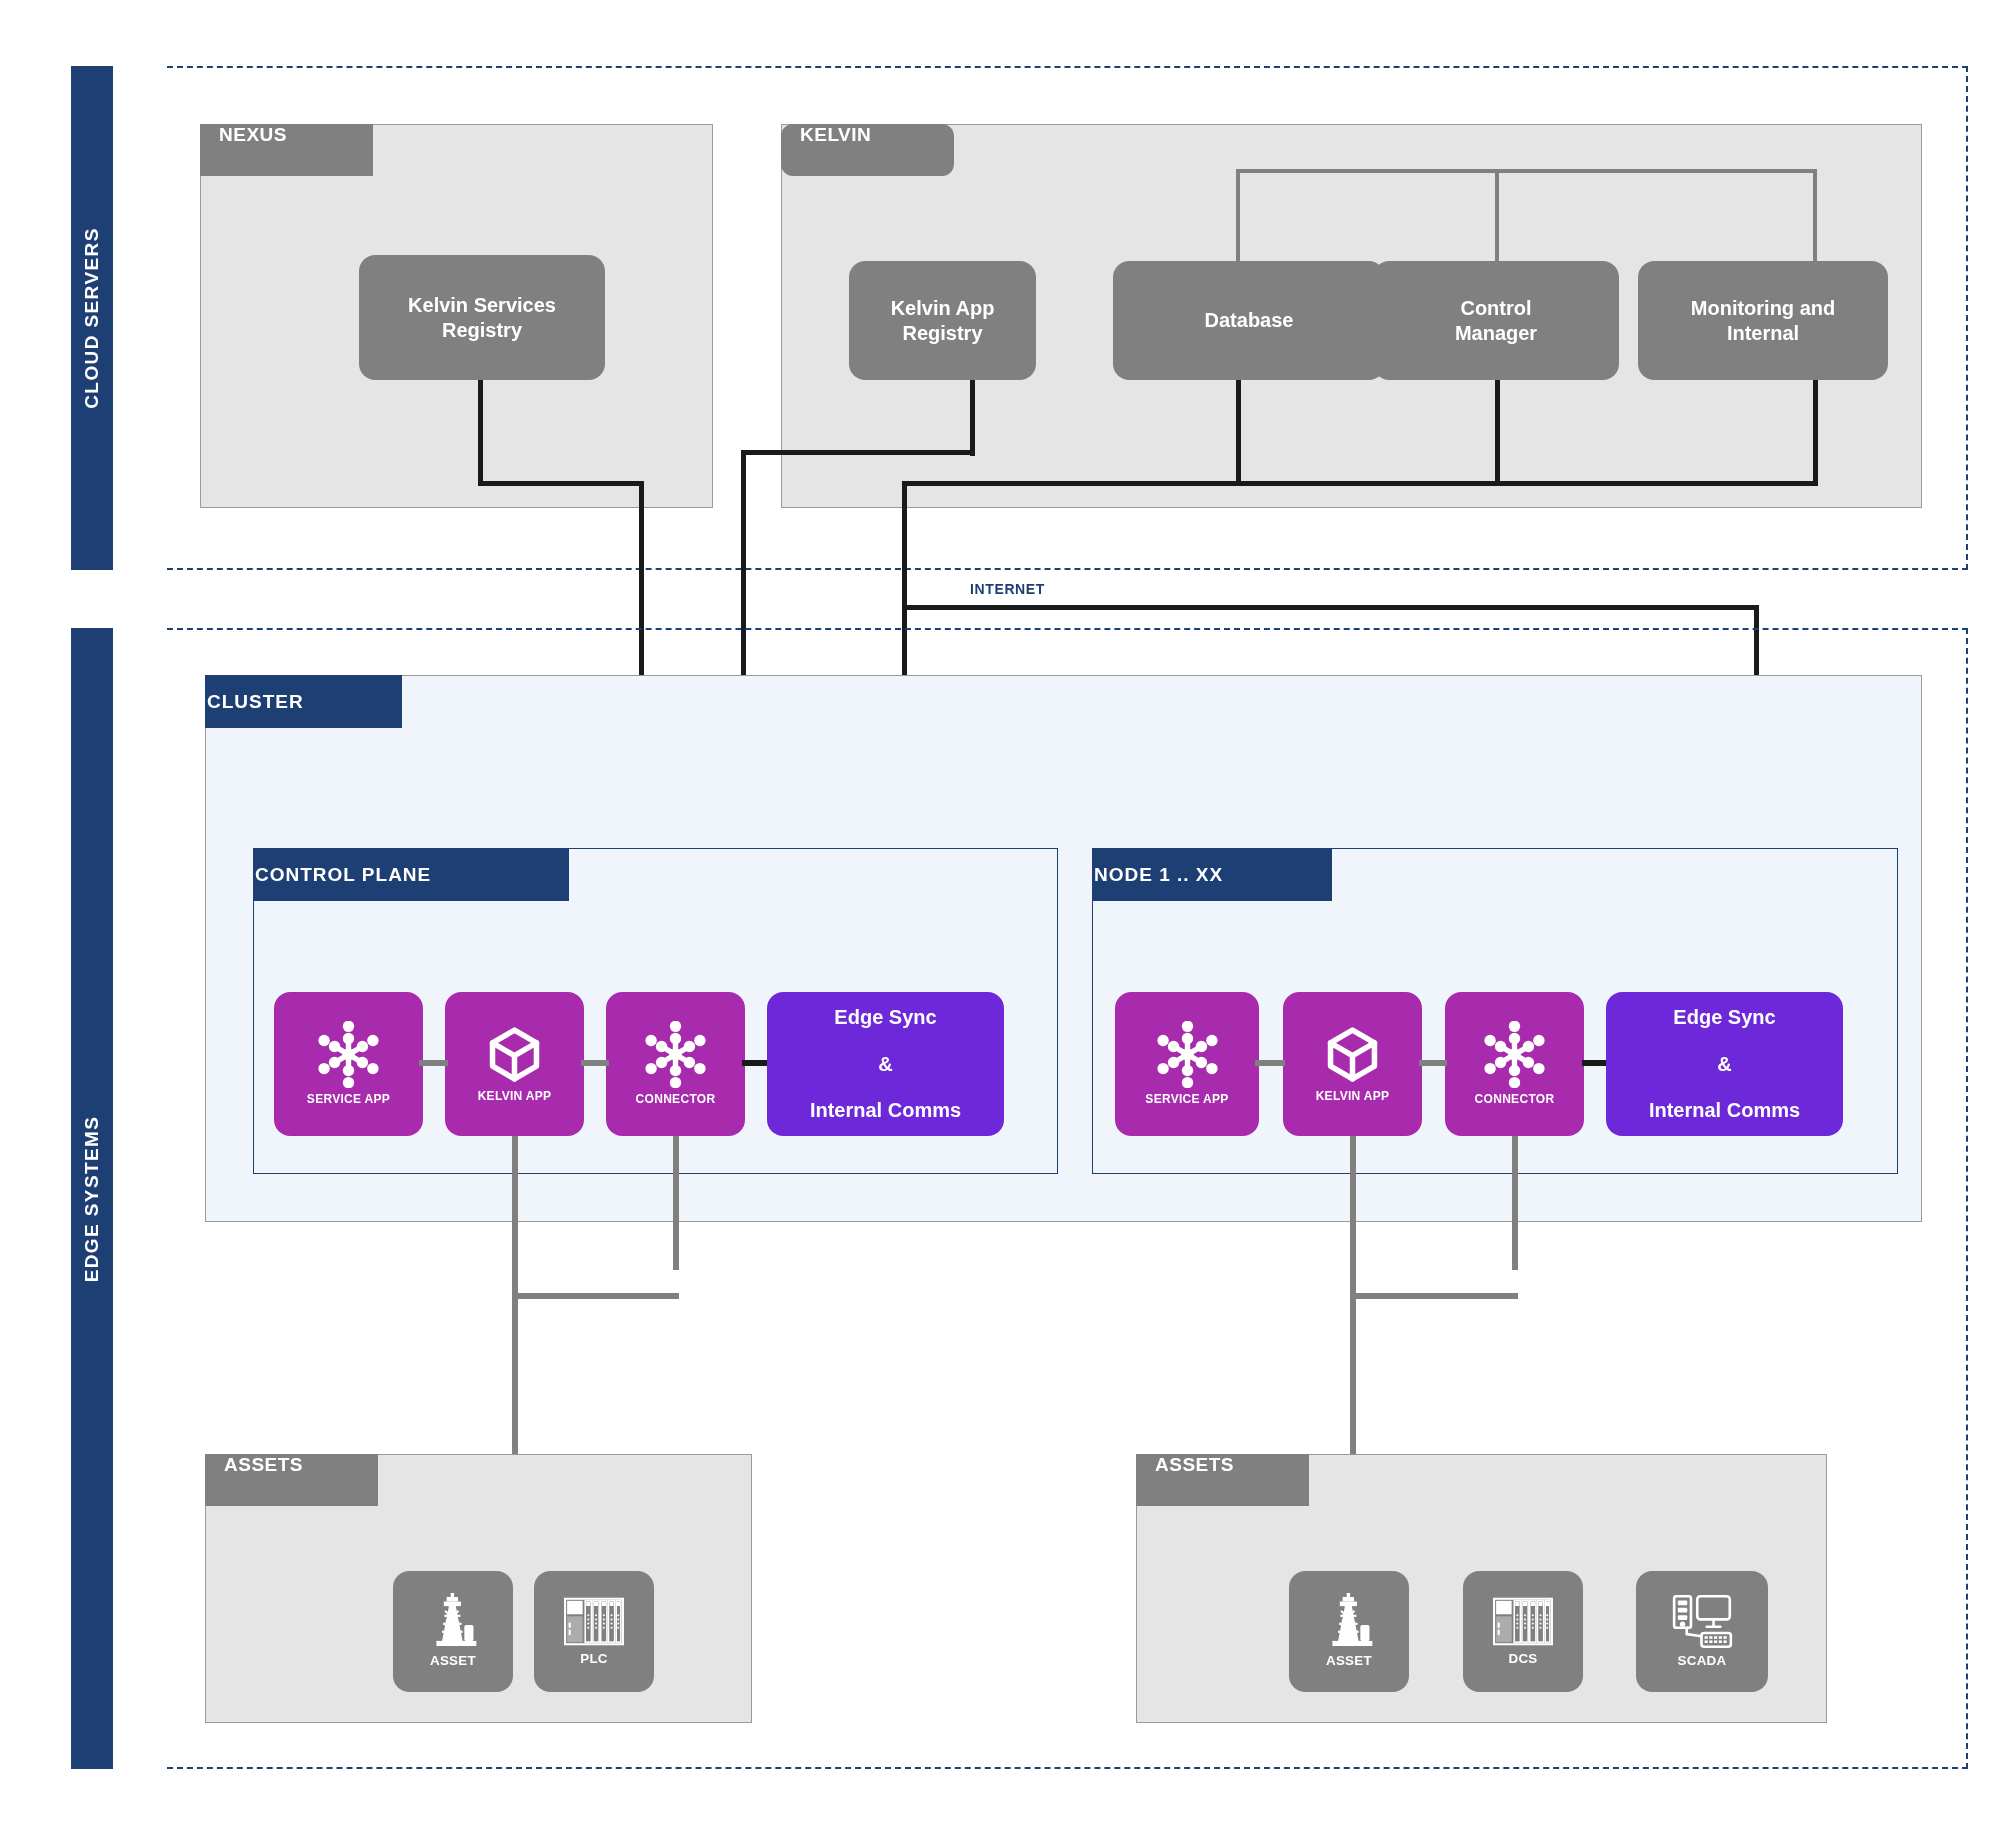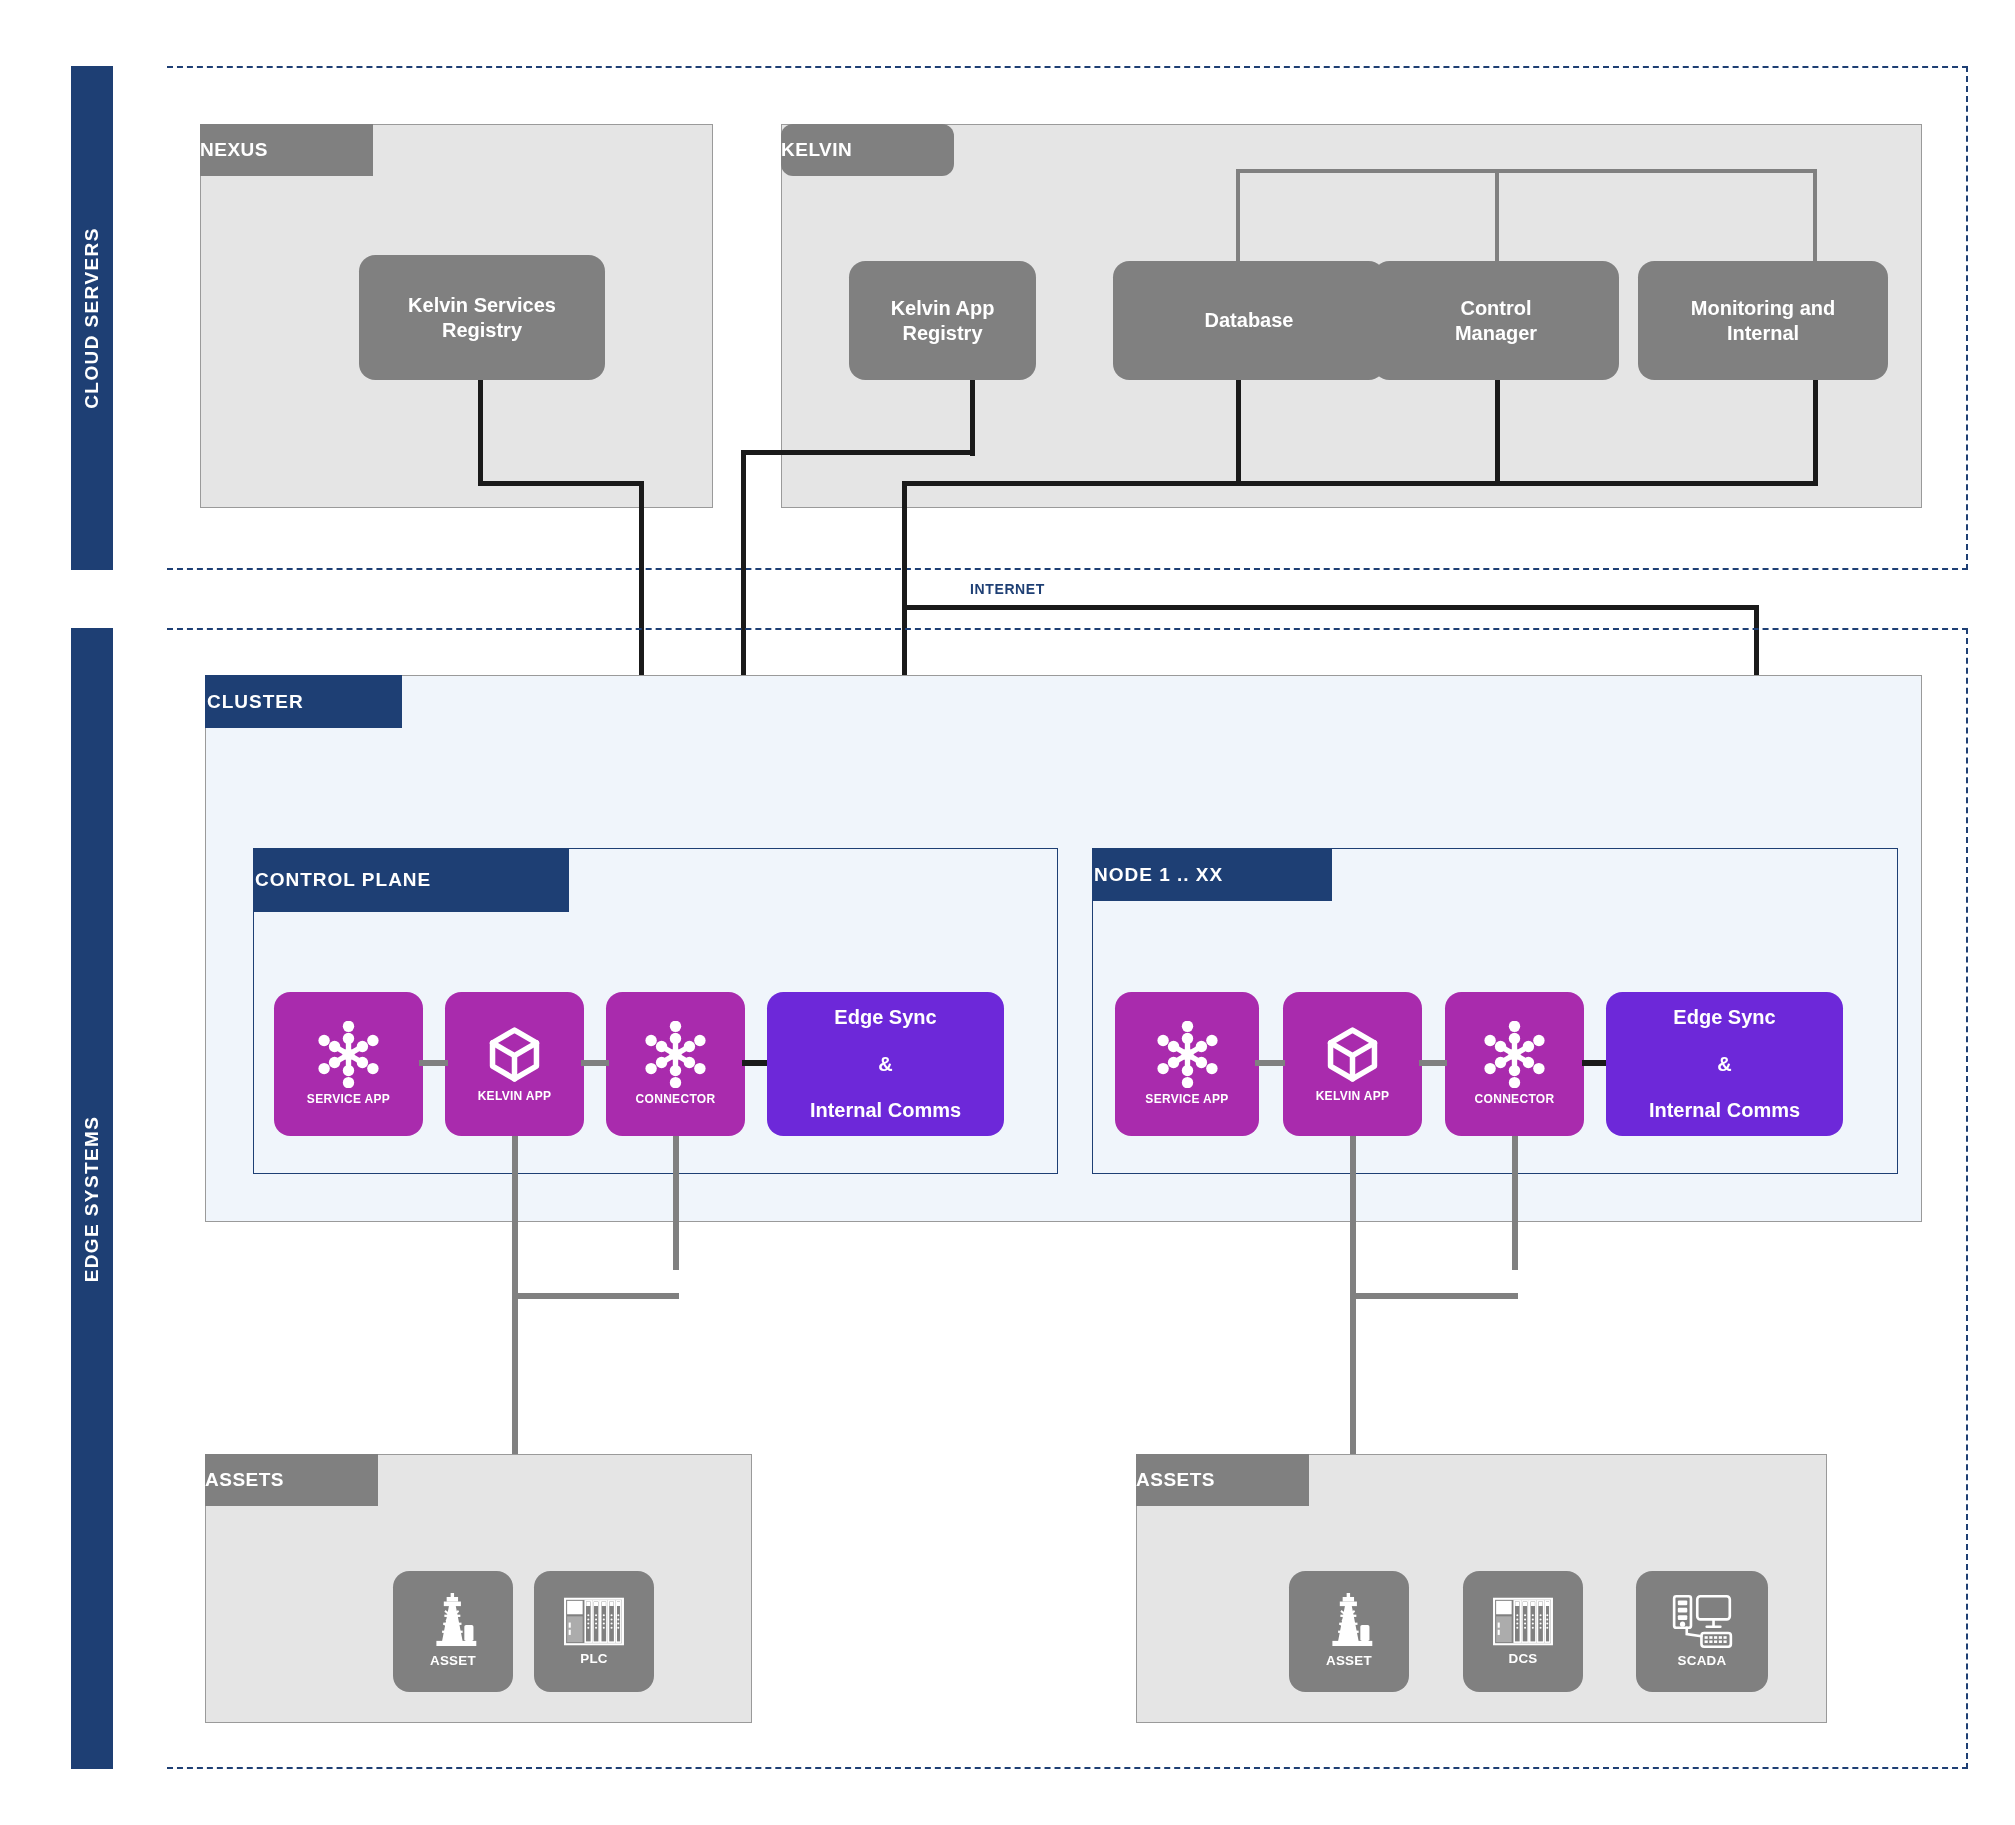--- a/index.html
+++ b/index.html
@@ -17,21 +17,21 @@
     white-space:nowrap;color:#ffffff;font-weight:bold;
     letter-spacing:1.4px;font-size:19px;
   }
 
   
   .dashed-region{border:2.4px dashed #1e3f74;}
 
   
   .grey-panel{background:#e5e5e5;border:1px solid #9a9a9a;}
   .panel-tab{background:#808080;color:#fff;font-weight:bold;
-             display:flex;align-items:center;font-size:19px;letter-spacing:0.5px;}
+             display:flex;align-items:flex-start;padding-left:19px;font-size:19px;letter-spacing:0.5px;}
 
   
   .blue-panel{background:#f0f5fb;border:1px solid #9a9a9a;}
   .blue-panel-inner{background:#f0f5fb;border:1px solid #1e3f74;}
   .navy-tab{background:#1e3f74;color:#fff;font-weight:bold;
             display:flex;align-items:center;padding-left:2px;font-size:19px;letter-spacing:1px;}
 
   
   .node{
     border-radius:16.3px;display:flex;flex-direction:column;
@@ -148,21 +148,21 @@
     <span class="band-label">EDGE SYSTEMS</span>
   </div>
   <div class="abs dashed-region" style="left:167px;top:628px;width:1801px;height:1141px;border-left:none;"></div>
 
   <div class="abs blue-panel" style="left:205px;top:675px;width:1717px;height:547px;"></div>
   <div class="abs navy-tab" style="left:205px;top:675px;width:197px;height:53px;">
     <span>CLUSTER</span>
   </div>
 
   <div class="abs blue-panel-inner" style="left:253px;top:848px;width:805px;height:326px;"></div>
-  <div class="abs navy-tab" style="left:253px;top:848px;width:316px;height:64px;">
+  <div class="abs navy-tab" style="left:253px;top:848px;width:316px;height:53px;">
     <span>CONTROL PLANE</span>
   </div>
 
   <div class="abs node node-magenta" style="left:274px;top:992px;width:149px;height:144px;">
     <span class="icon-wrap">
       <svg width="67" height="67" viewBox="0 0 100 100">
         <g fill="#ffffff">
           <circle cx="50" cy="50" r="9"></circle>
           <rect x="46" y="26" width="8" height="26" rx="4"></rect>
           <rect x="46" y="48" width="8" height="26" rx="4"></rect>

